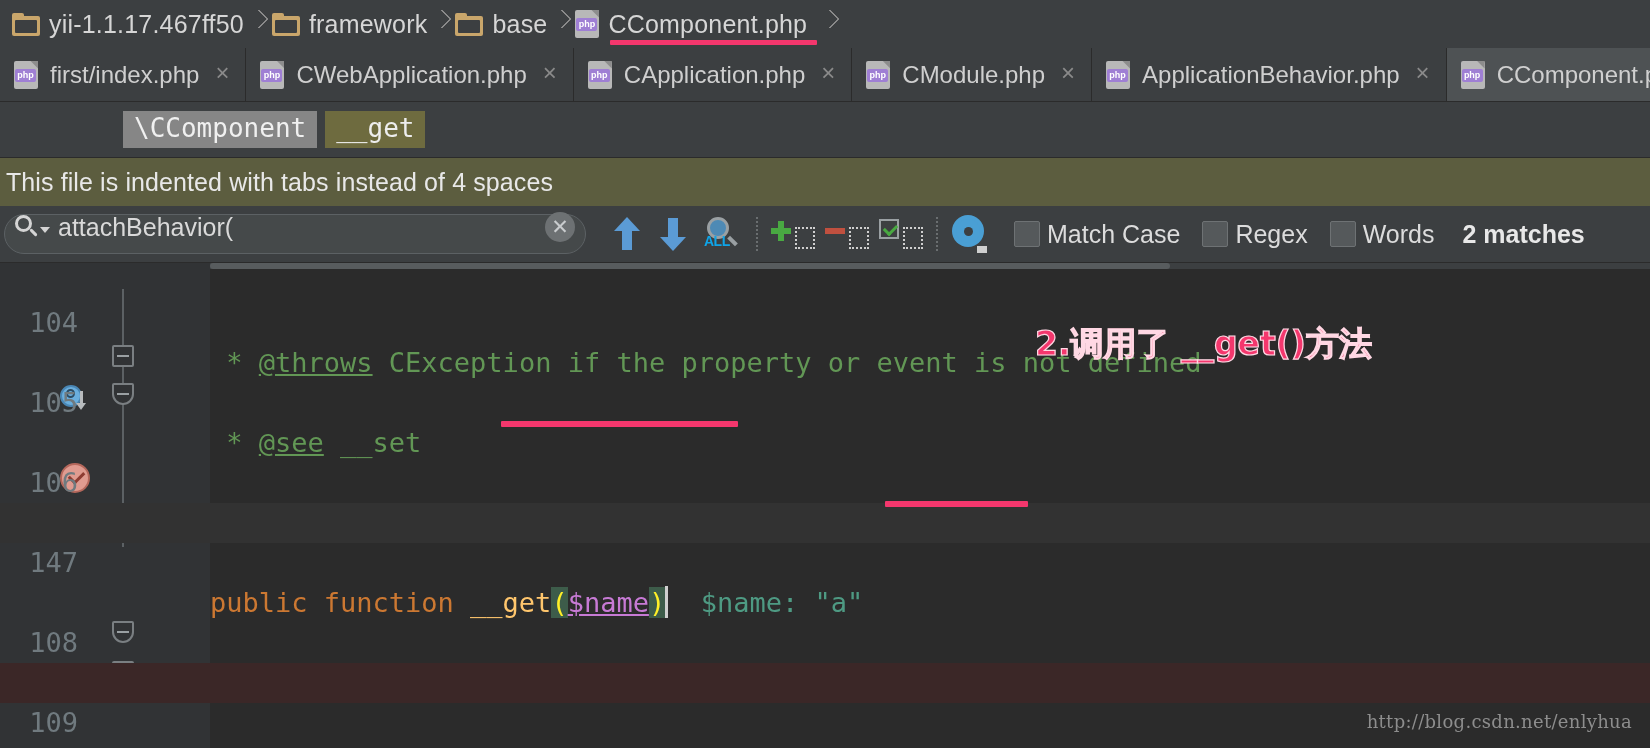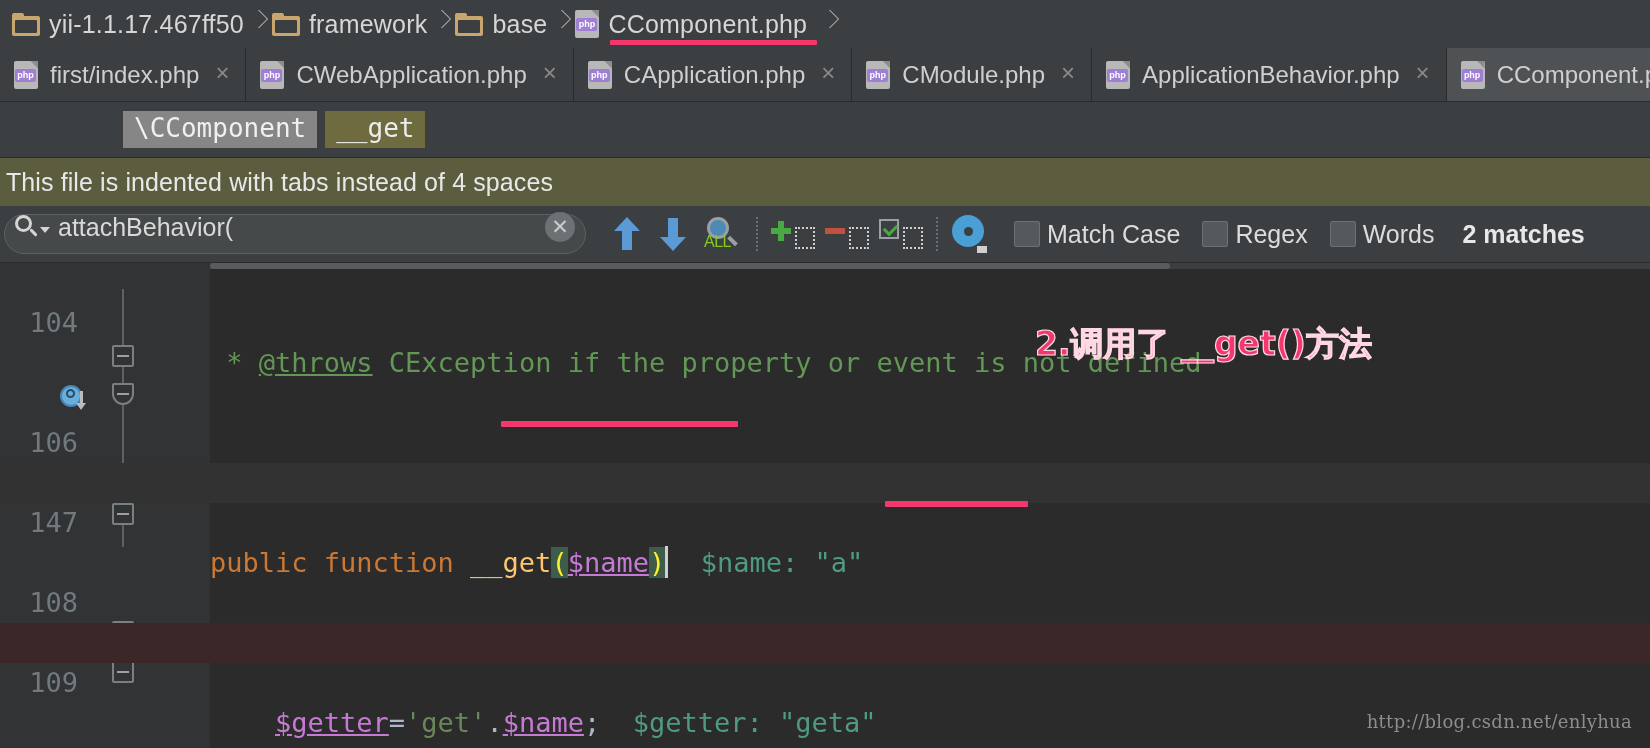--- a/index.html
+++ b/index.html
@@ -159,21 +159,21 @@
 
   .arrow-up,.arrow-down{ width:26px;height:34px;position:relative;}
   .arrow-up .shaft{position:absolute;left:8px;top:12px;width:10px;height:21px;background:#5b9bd5;}
   .arrow-up .head{position:absolute;left:0;top:0;width:0;height:0;border-left:13px solid transparent;border-right:13px solid transparent;border-bottom:14px solid #5b9bd5;}
   .arrow-down .shaft{position:absolute;left:8px;top:1px;width:10px;height:21px;background:#5b9bd5;}
   .arrow-down .head{position:absolute;left:0;bottom:0;width:0;height:0;border-left:13px solid transparent;border-right:13px solid transparent;border-top:14px solid #5b9bd5;}
 
   .mag-all{ width:38px;height:34px;position:relative;}
   .mag-all .ring{position:absolute;left:4px;top:0;width:22px;height:22px;border:3px solid #9aa0a3;border-radius:50%;background:#4e8ab5;}
   .mag-all .hand{position:absolute;left:24px;top:22px;width:11px;height:4px;background:#9aa0a3;transform:rotate(45deg);}
-  .mag-all .lbl{position:absolute;left:1px;top:16px;font-size:16px;color:#84cc16;font-family:"Liberation Sans",sans-serif;font-weight:normal;letter-spacing:-.5px;}
+  .mag-all .lbl{position:absolute;left:1px;top:16px;font-size:14px;color:#0ea5e9;font-family:"Liberation Sans",sans-serif;font-weight:bold;letter-spacing:-.5px;}
 
   .cur-ic{ width:44px;height:34px;position:relative;}
   .cur-ic .mark{position:absolute;left:0;top:4px;}
   .cur-ic .plus::before{content:"";position:absolute;width:20px;height:6px;background:#49a942;top:7px;}
   .cur-ic .plus::after{content:"";position:absolute;width:6px;height:20px;background:#49a942;left:7px;}
   .cur-ic .minus{width:20px;height:6px;background:#c0503f;top:11px;}
   .cur-ic .chk{width:20px;height:20px;border:2px solid #9aa0a3;top:2px;}
   .cur-ic .chk::after{content:"";position:absolute;left:3px;top:3px;width:10px;height:6px;border-left:3px solid #49a942;border-bottom:3px solid #49a942;transform:rotate(-45deg);}
   .cur-ic .carets{position:absolute;right:0;top:10px;width:20px;height:22px;
      border-left:2px dotted #cfcfcf;border-right:2px dotted #cfcfcf;}
@@ -485,20 +485,24 @@
       <span class="i"></span>
       <span class="ar"></span>
   </div>
   <div class="gi-bp" style="top:200px;"></div>
 
   <div class="codeline" style="top:0px;">
     <span class="lnum">104</span>
     <span class="ltext c-cmt"> * <u>@throws</u> CException if the property or event is not defined</span>
   </div>
 
+  <div class="codeline" style="top:40px;">
+    <span class="lnum">105</span>
+    <span class="ltext c-cmt"> * <u>@see</u> __set</span>
+  </div>
 
   <div class="codeline" style="top:80px;">
     <span class="lnum">106</span>
     <span class="ltext c-cmt"> */</span>
   </div>
 
   <div class="codeline row-hl-cur" style="top:120px;">
     <span class="lnum">147</span>
     <span class="ltext"><span class="c-kw">public function </span><span class="c-fn">__get</span><span class="c-br-hl">(</span><span class="c-var">$name</span><span class="c-br-hl">)</span><span class="caret"></span><span class="c-hint">  </span><span class="c-hint">$name: "a"</span></span>
   </div>

